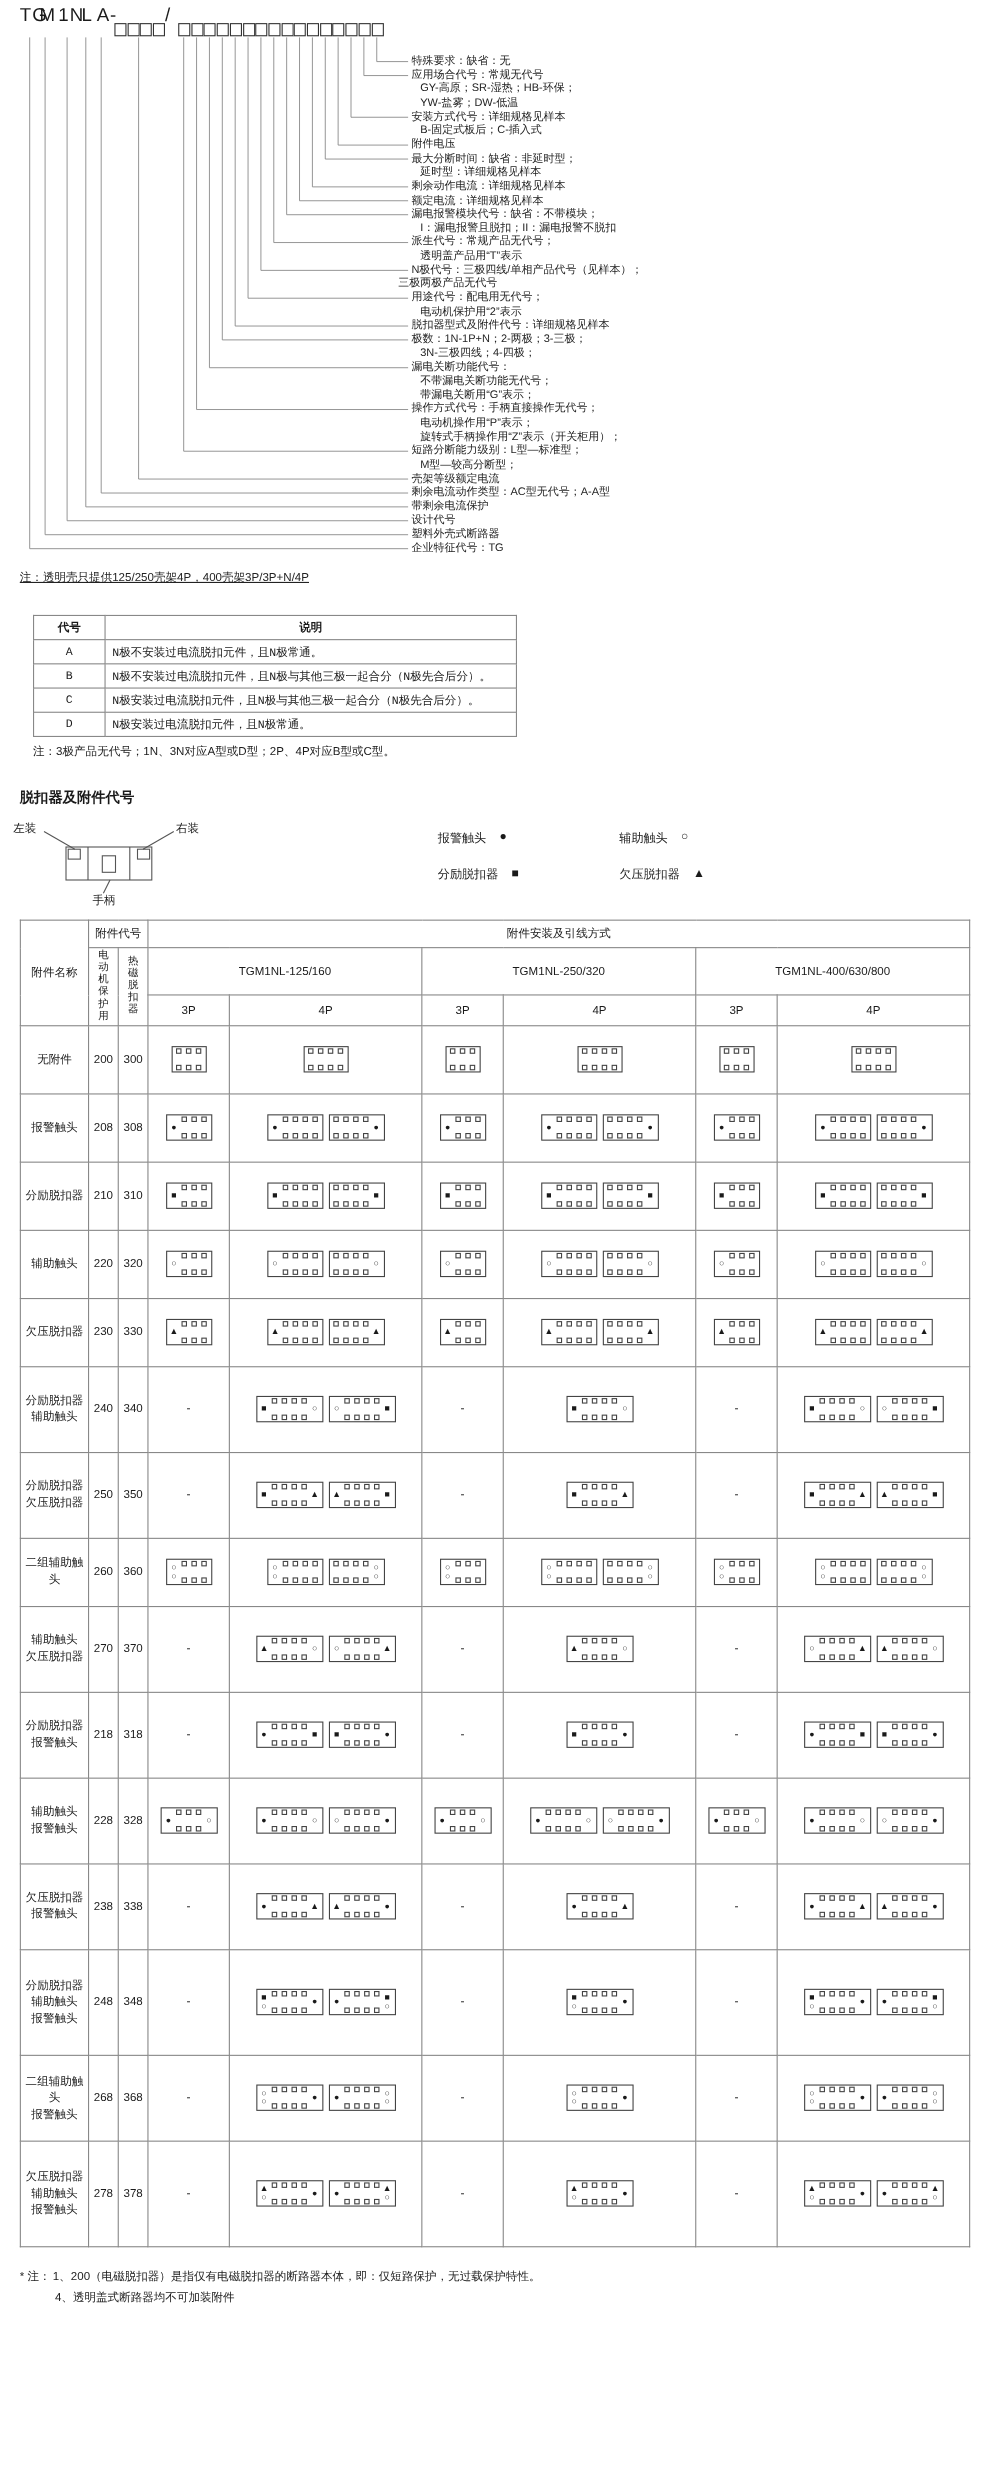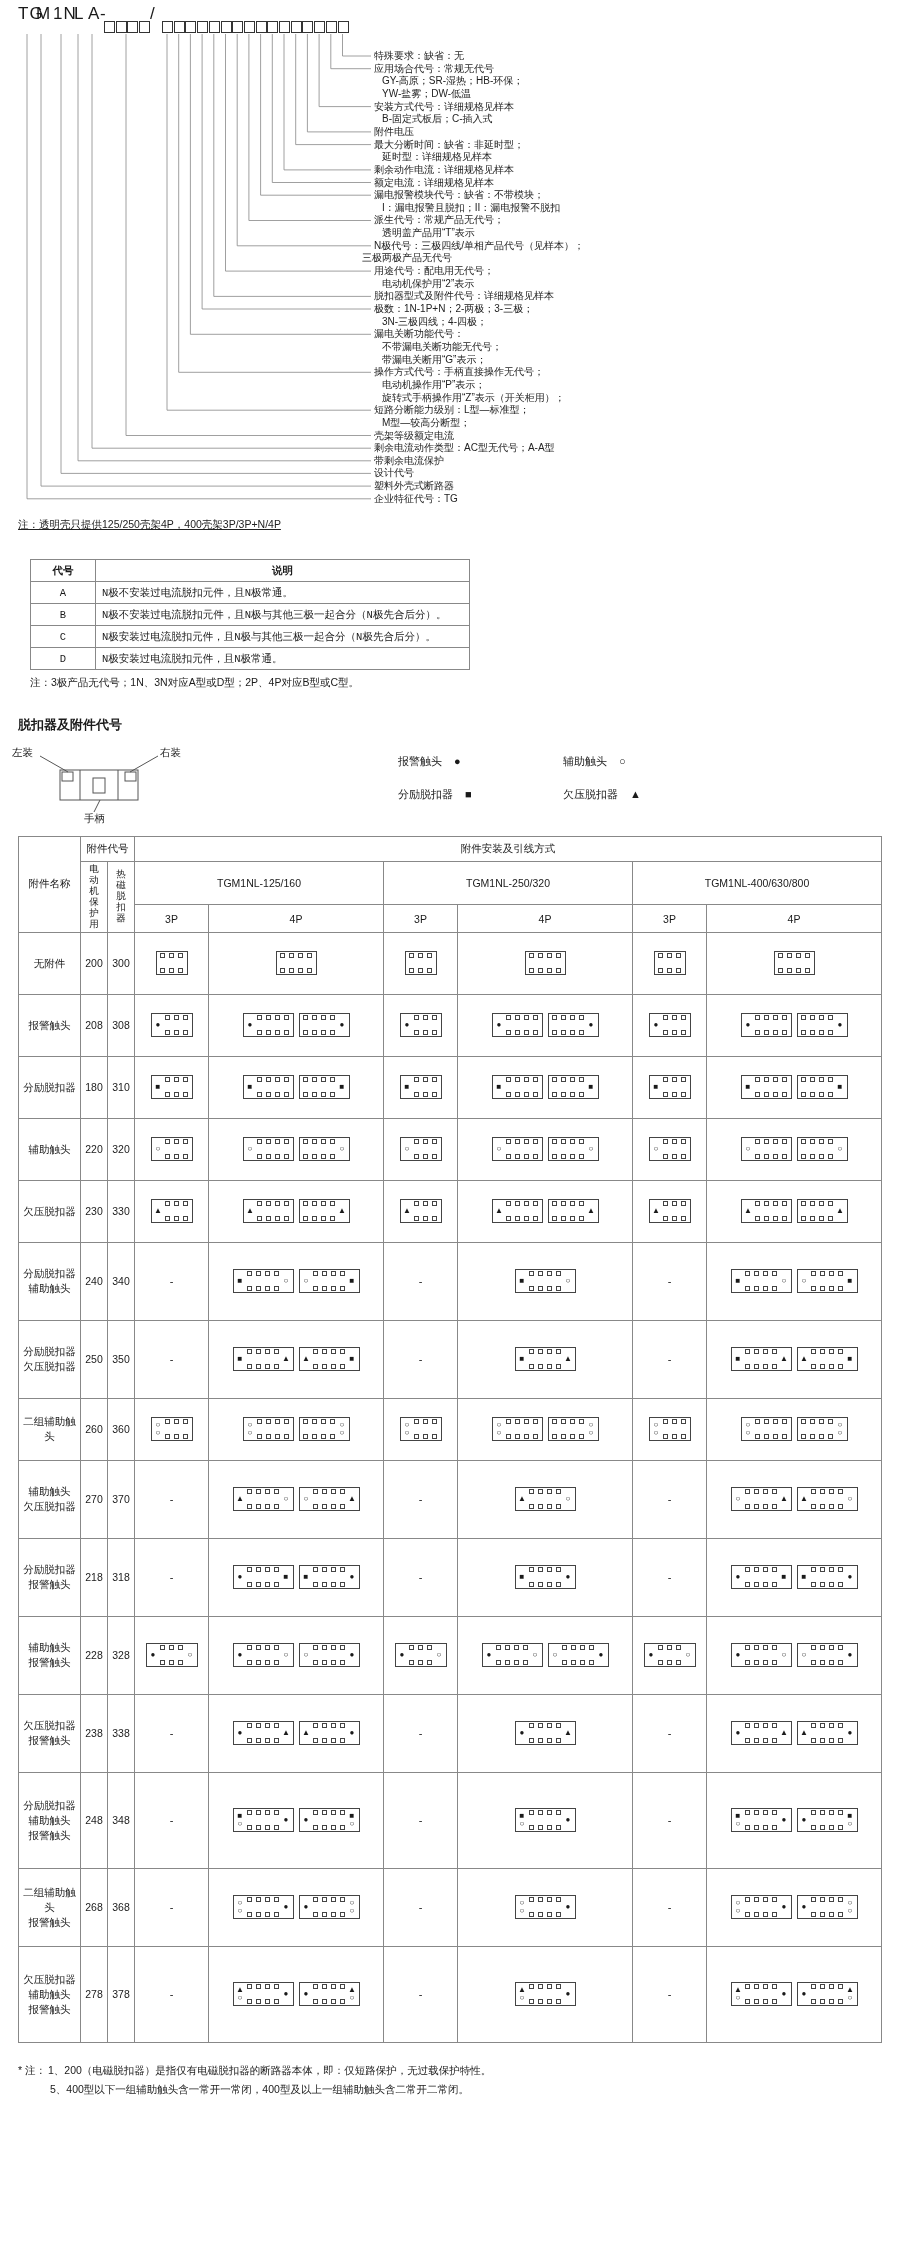--- a/index.html
+++ b/index.html
@@ -425,21 +425,21 @@
                   <span>●</span>
                 </span>
               </span>
             </div>
           </td>
         </tr>
         <tr style="height: 62px;">
           <td class="name-cell">
             <div>分励脱扣器</div>
           </td>
-          <td class="code-cell">180</td>
+          <td class="code-cell">210</td>
           <td class="code-cell">310</td>
           <td class="cell">
             <div class="cellwrap">
               <span class="diag">
                 <span class="sym">
                   <span>■</span>
                 </span>
                 <span class="pole"></span>
                 <span class="pole"></span>
                 <span class="pole"></span>
@@ -1785,16 +1785,16 @@
                 </span>
               </span>
             </div>
           </td>
         </tr>
       </tbody>
   </table>
 
   <div class="footnotes" id="footnotes">
       <div class="fn-line"><span class="fn-lead">* 注：</span>1、200（电磁脱扣器）是指仅有电磁脱扣器的断路器本体，即：仅短路保护，无过载保护特性。</div>
-      <div class="fn-line fn-cont">5、400型以下一组辅助触头含一常开一常闭，400型及以上一组辅助触头含二常开二常闭。</div>
+      <div class="fn-line fn-cont">4、透明盖式断路器均不可加装附件</div>
     </div>
 
 </div>
 
 </body></html>

